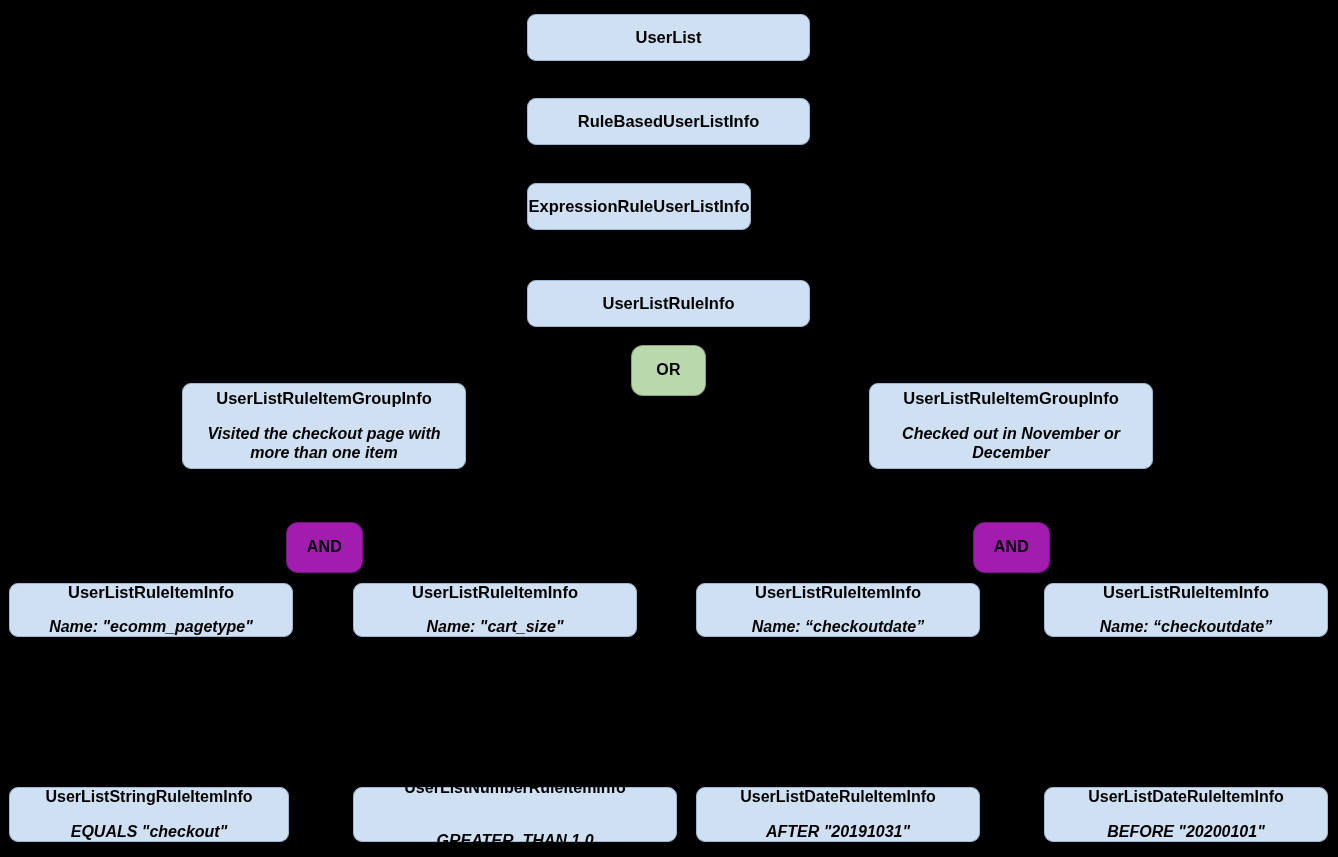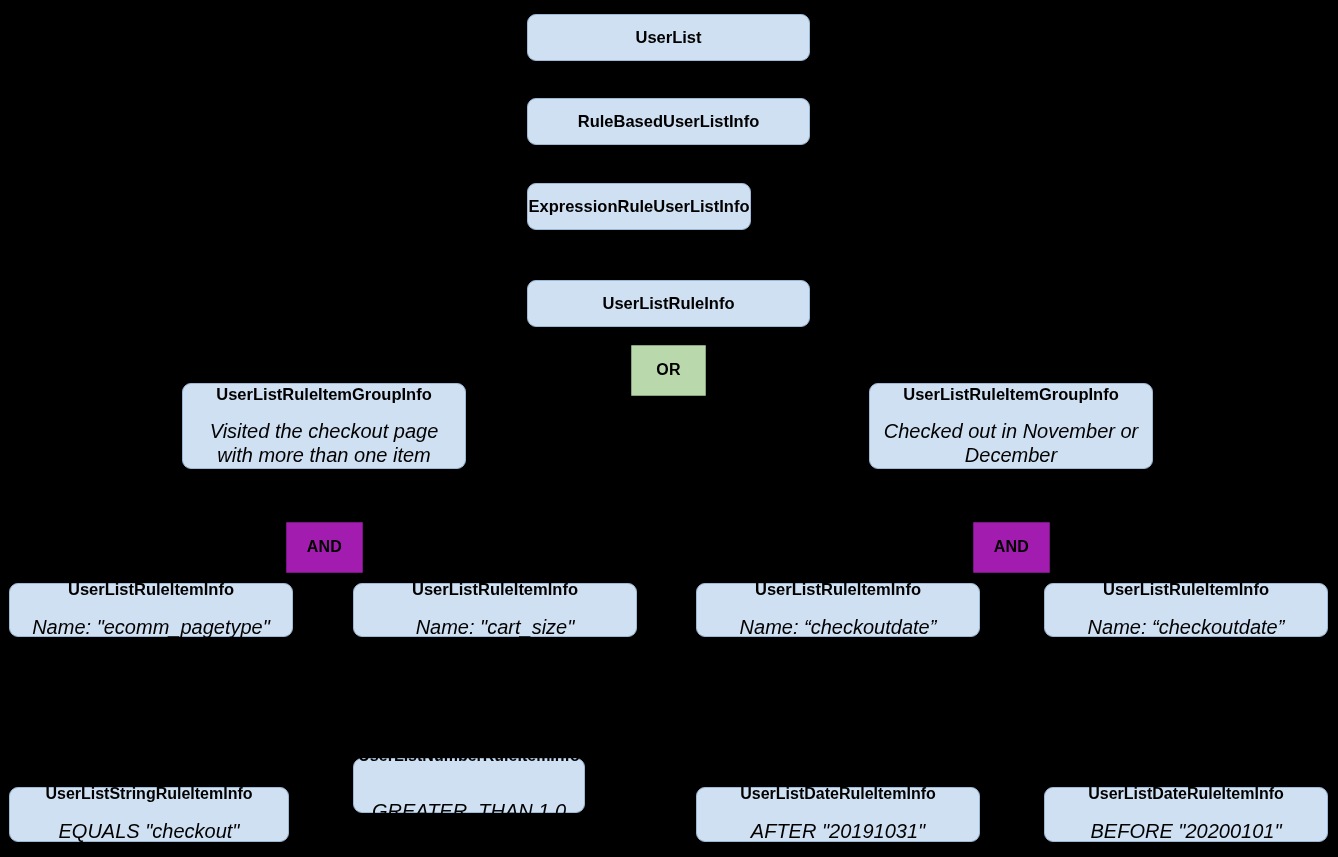--- a/index.html
+++ b/index.html
@@ -39,40 +39,40 @@
   .box {
     background: #cfe0f2;
     border: 1px solid #9bb8d4;
     border-radius: 9px;
     padding: 4px 10px;
   }
 
   
   .op {
     border: 1px solid rgba(0,0,0,0.25);
-    border-radius: 1px;
+    border-radius: 12px;
     padding: 2px 6px;
     font-weight: 700;
     font-size: 16px;
     letter-spacing: 0.2px;
   }
   .op-or  { background: #b9d9ac; }
   .op-and { background: #a21caf; margin-top: 9px; }
 
   .title {
     font-weight: 700;
     font-size: 16.5px;
     white-space: nowrap;
   }
   .title.tight { font-size: 16px; }
 
   .subtitle {
     font-style: italic;
-    font-weight: 400;
-    font-size: 20px;
+    font-weight: 700;
+    font-size: 16px;
     margin-top: 16px;
   }
 
   
   .edge-layer {
     position: absolute;
     inset: 0;
     pointer-events: none;
   }
 </style>
@@ -162,21 +162,21 @@
   <div class="node box" style="left:1044px; top:583px; width:284px; height:54px;">
     <span class="title">UserListRuleItemInfo</span>
     <span class="subtitle">Name: “checkoutdate”</span>
   </div>
 
   <div class="node box" style="left:9px; top:787px; width:280px; height:55px;">
     <span class="title tight">UserListStringRuleItemInfo</span>
     <span class="subtitle">EQUALS "checkout"</span>
   </div>
 
-  <div class="node box" style="left:353px; top:758px; width:232px; height:55px;gap:18px;">
+  <div class="node box" style="left:353px; top:787px; width:324px; height:55px;gap:18px;">
     <span class="title tight">UserListNumberRuleItemInfo</span>
     <span class="subtitle">GREATER_THAN 1.0</span>
   </div>
 
   <div class="node box" style="left:696px; top:787px; width:284px; height:55px;">
     <span class="title tight">UserListDateRuleItemInfo</span>
     <span class="subtitle">AFTER "20191031"</span>
   </div>
 
   <div class="node box" style="left:1044px; top:787px; width:284px; height:55px;">

